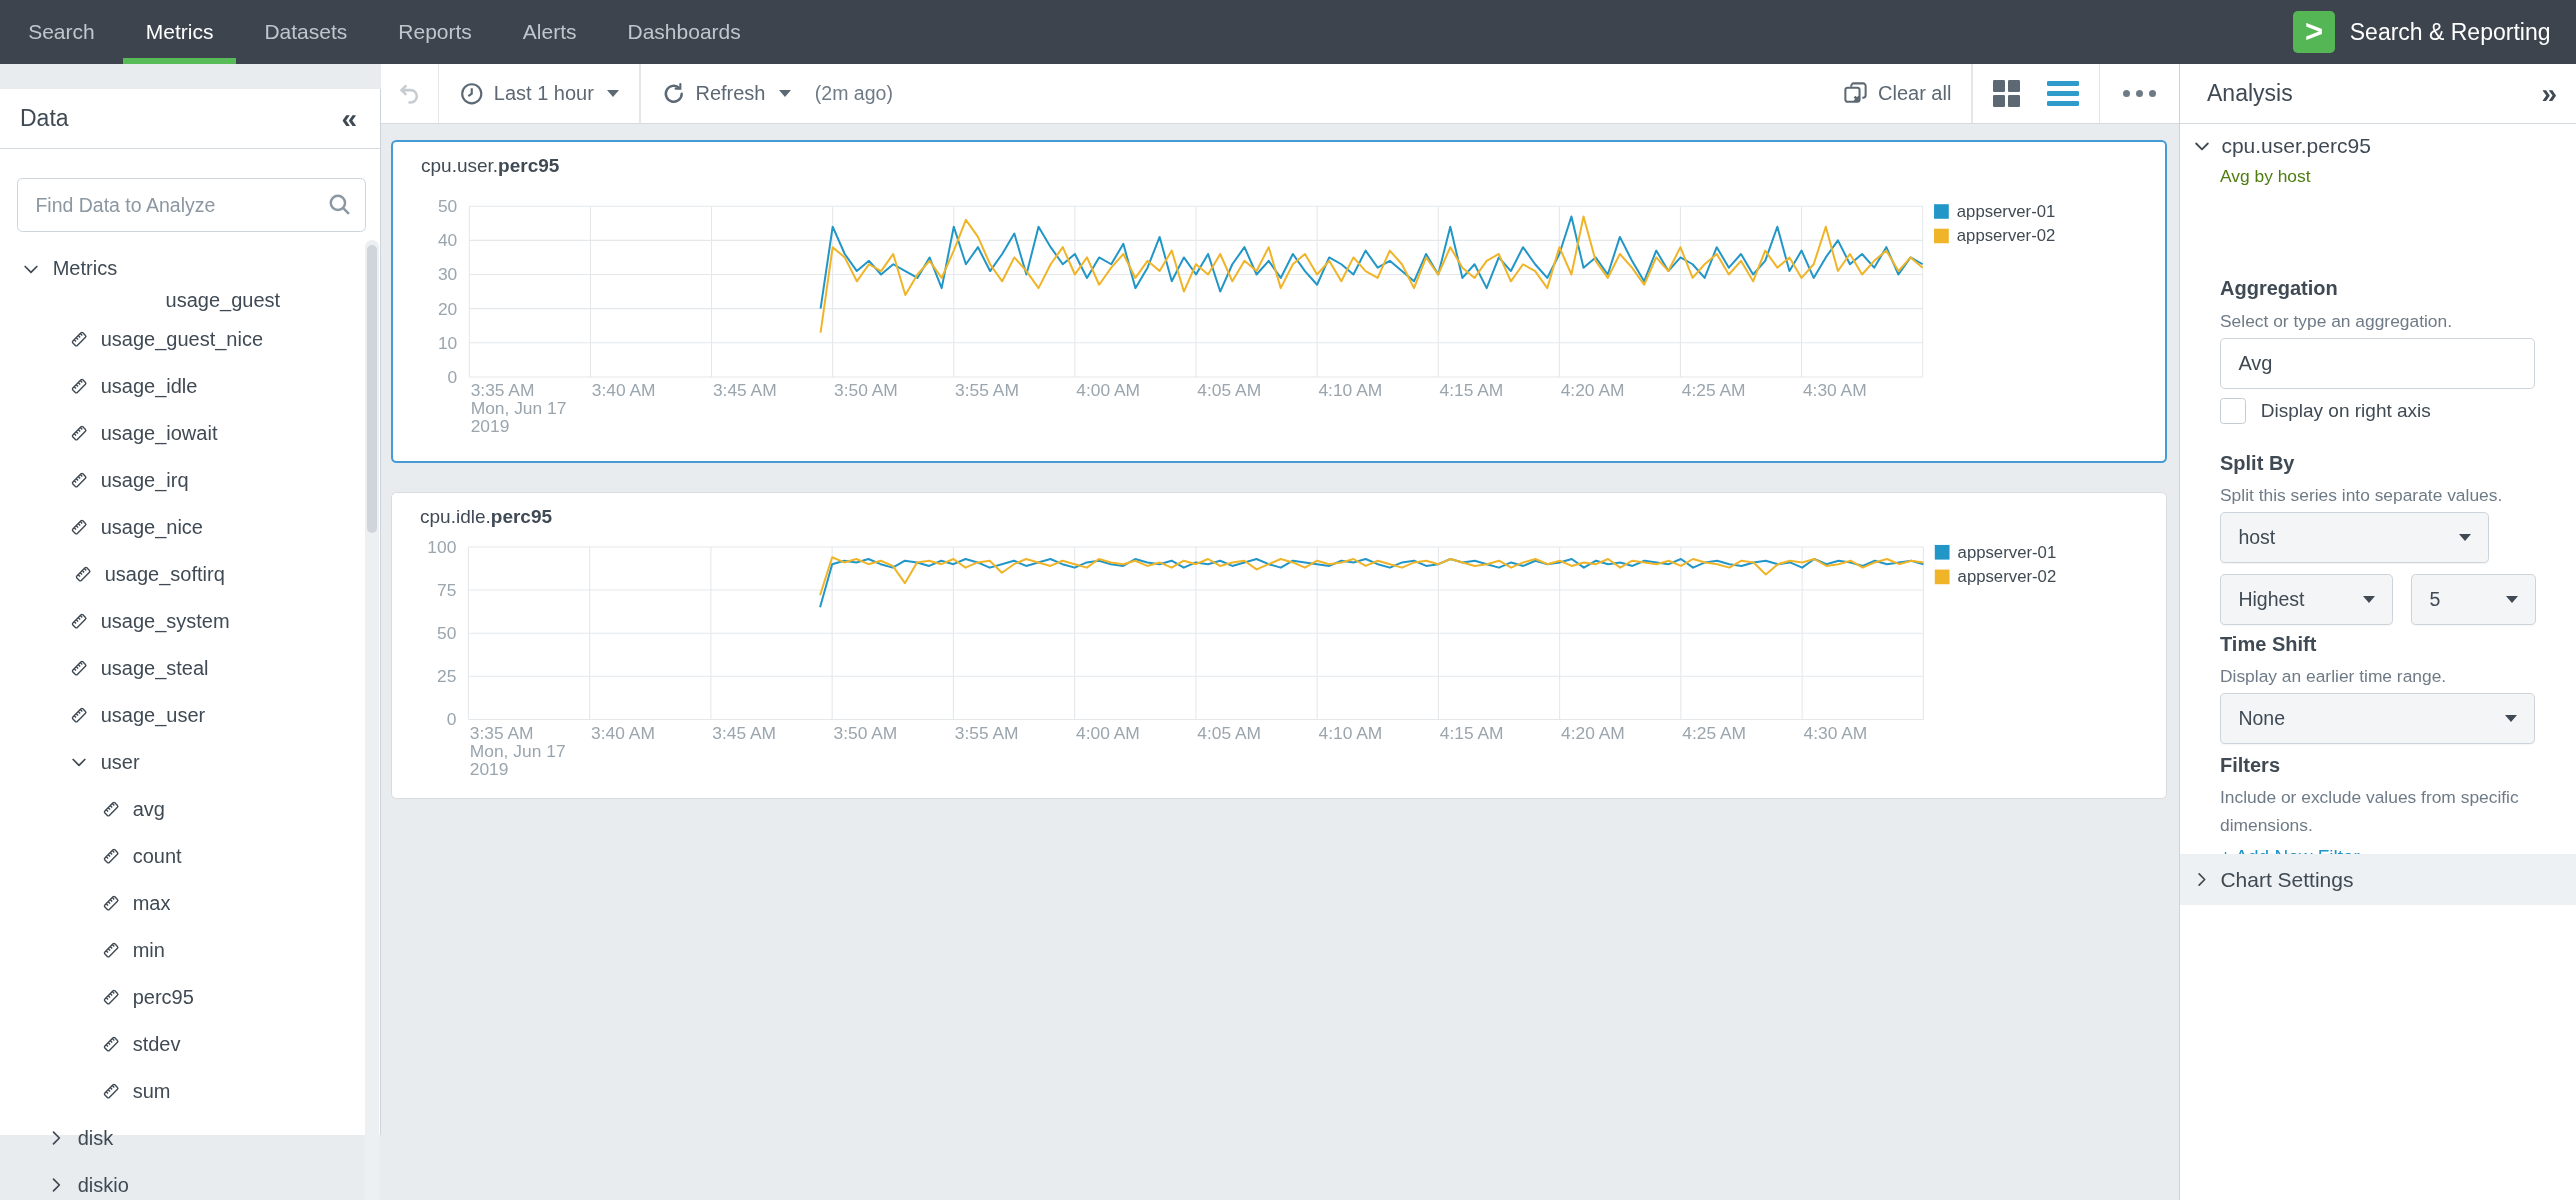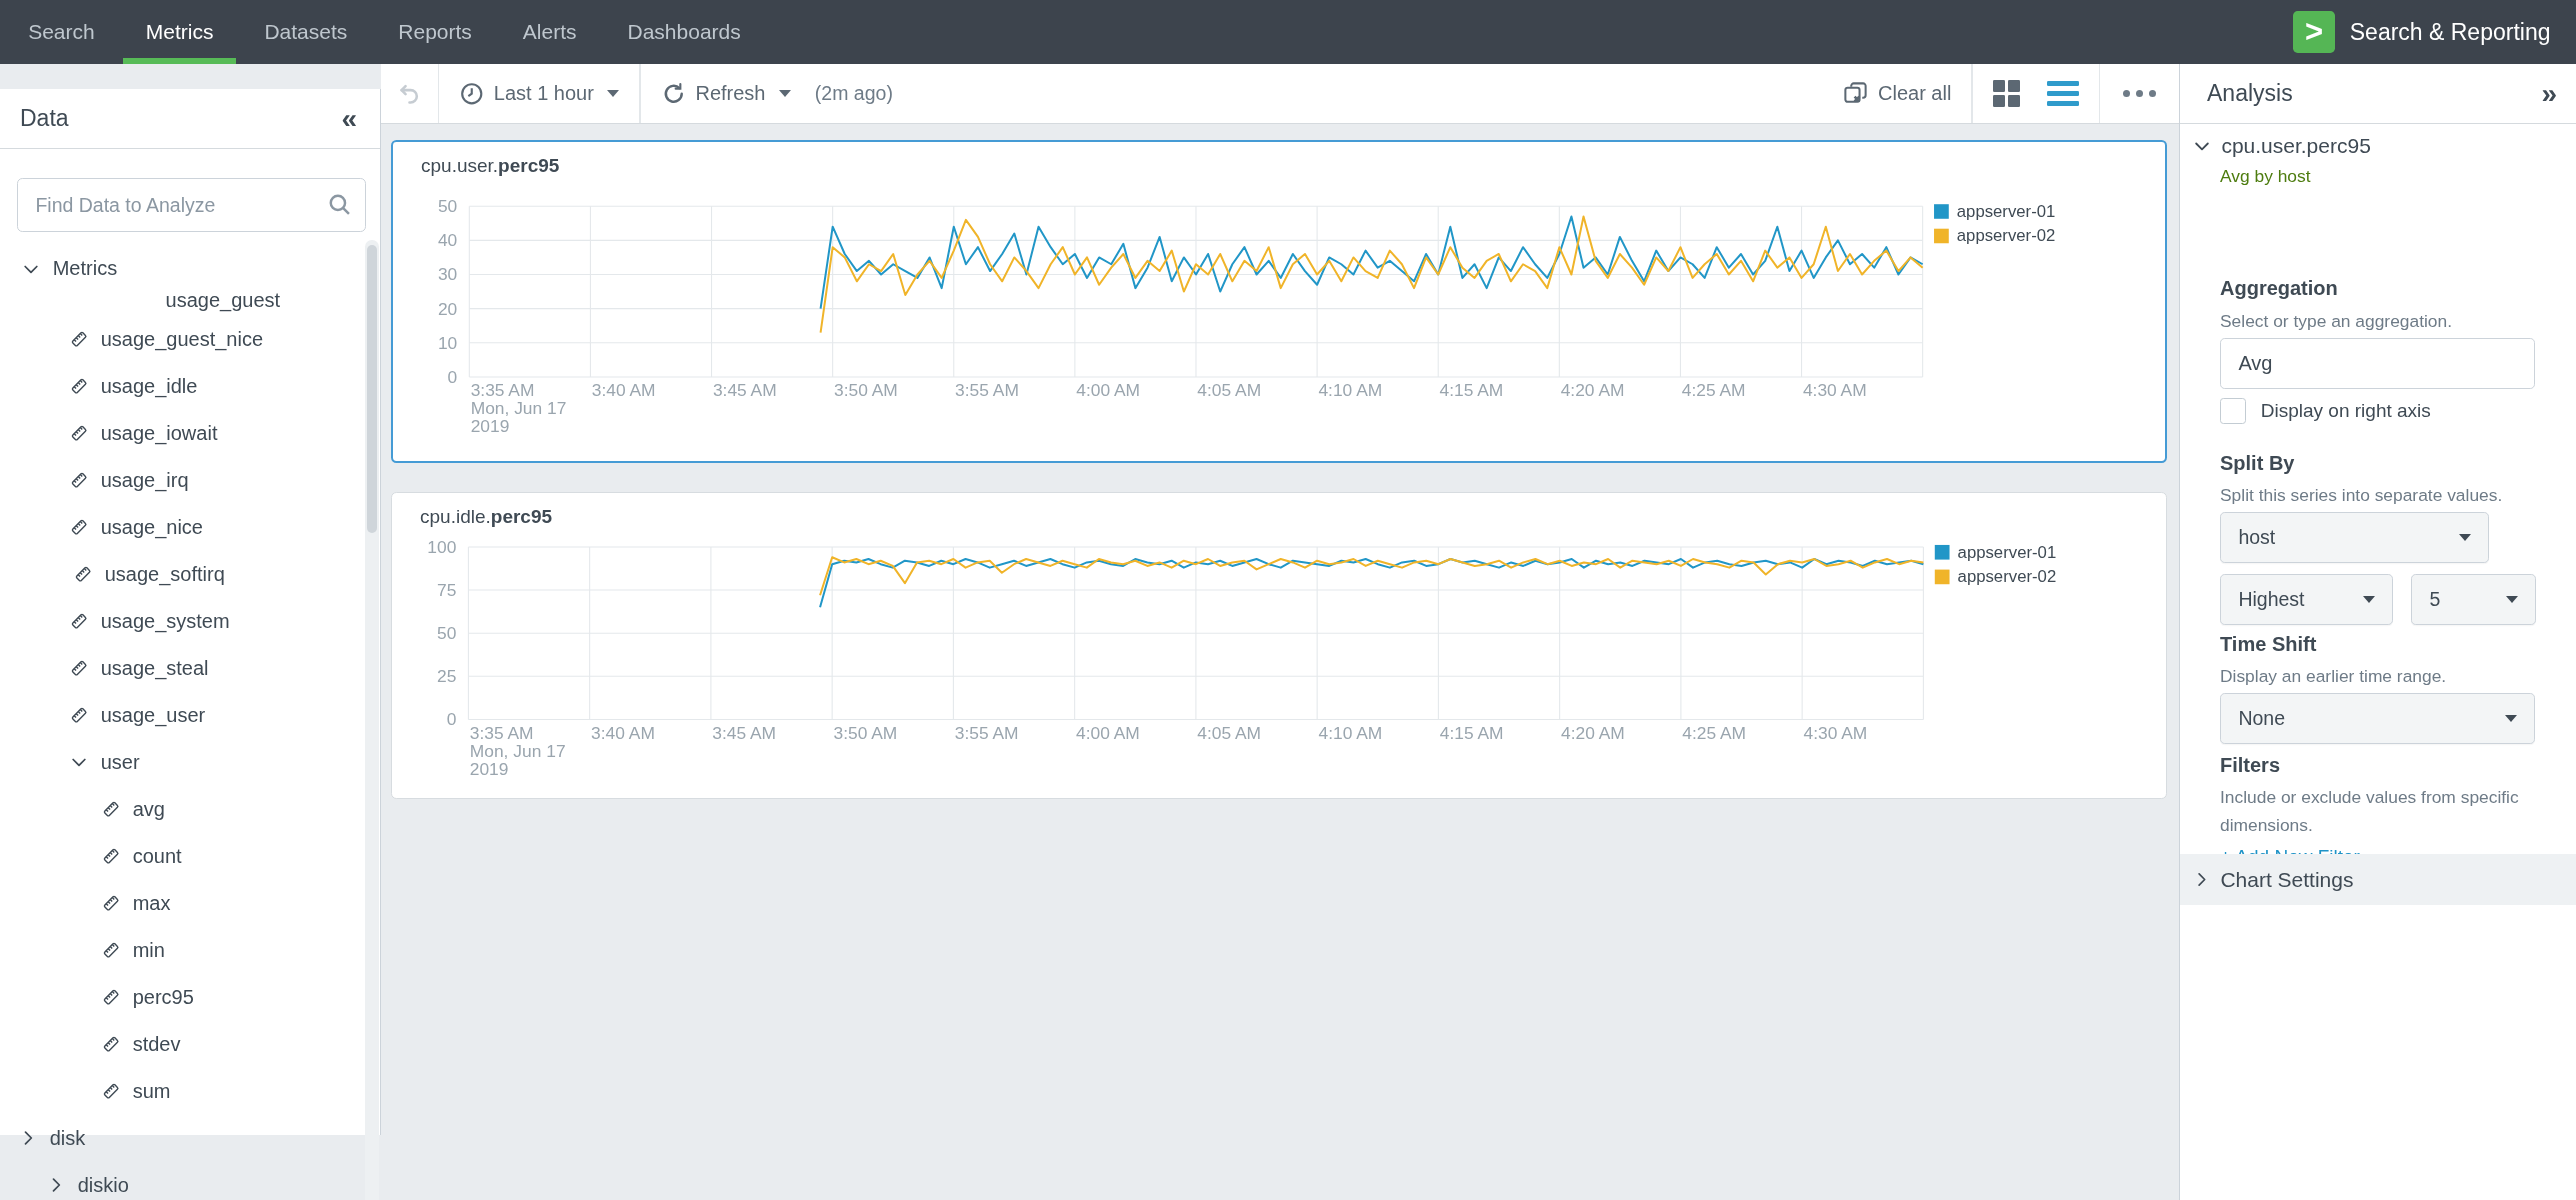--- a/index.html
+++ b/index.html
@@ -321,21 +321,21 @@
           <span class="glyph">
             <svg width="20" height="20" viewBox="0 0 24 24">
               <g fill="none" stroke="#3f4a54" stroke-width="1.7" transform="rotate(-45 12 12)">
                 <rect x="3.5" y="8.5" width="17" height="7.5" rx="1.6"></rect>
                 <path d="M7.3 8.5v3.2M10.8 8.5v3.2M14.3 8.5v3.2M17.8 8.5v3.2"></path>
               </g>
             </svg>
           </span>
           <span class="tree-label">sum</span>
         </div>
-        <div class="tree-row" style="padding-left: 16px;">
+        <div class="tree-row" style="padding-left: 44px;">
           <span class="glyph">
             <svg width="20" height="20" viewBox="0 0 24 24" fill="none" stroke="#3f4a54" stroke-width="2.1" stroke-linecap="round" stroke-linejoin="round" style="">
               <path d="M9 5l7 7-7 7"></path>
             </svg>
           </span>
           <span class="tree-label">disk</span>
         </div>
         <div class="tree-row" style="padding-left: 44px;">
           <span class="glyph">
             <svg width="20" height="20" viewBox="0 0 24 24" fill="none" stroke="#3f4a54" stroke-width="2.1" stroke-linecap="round" stroke-linejoin="round" style="">

